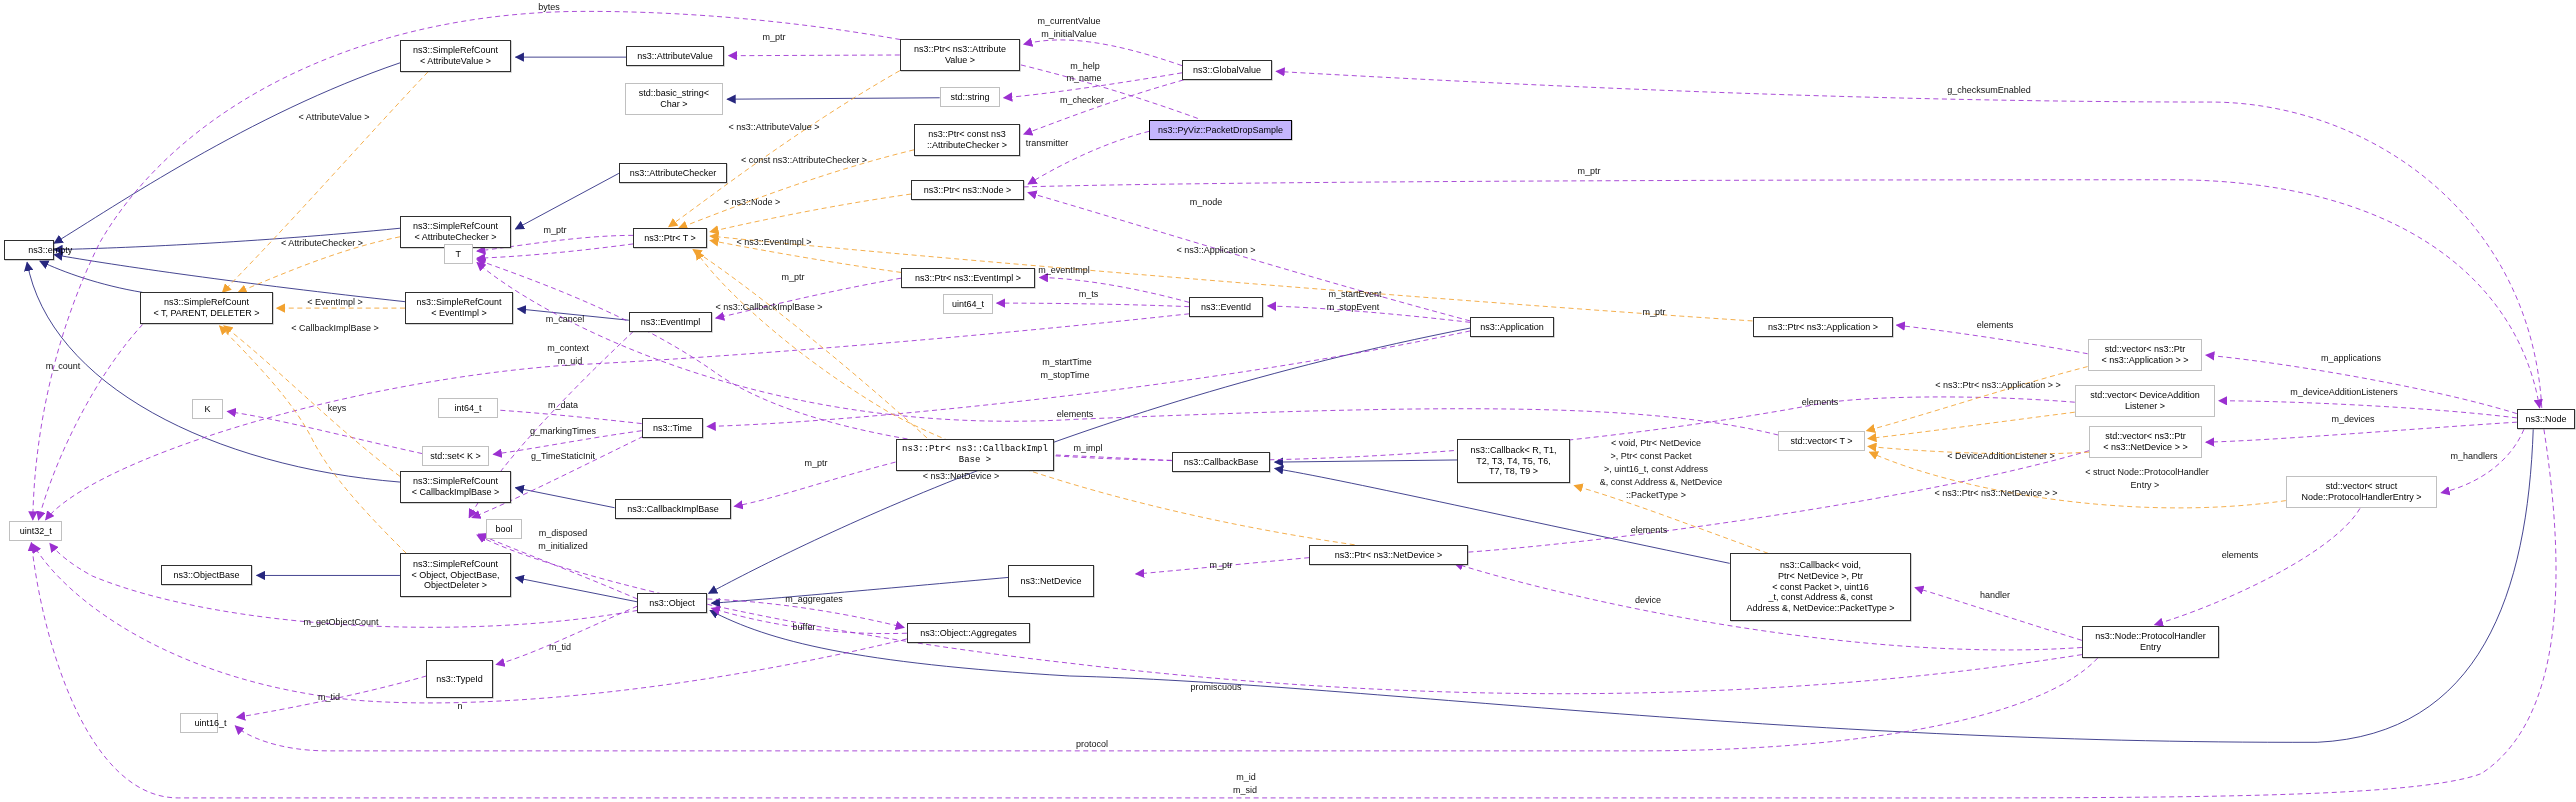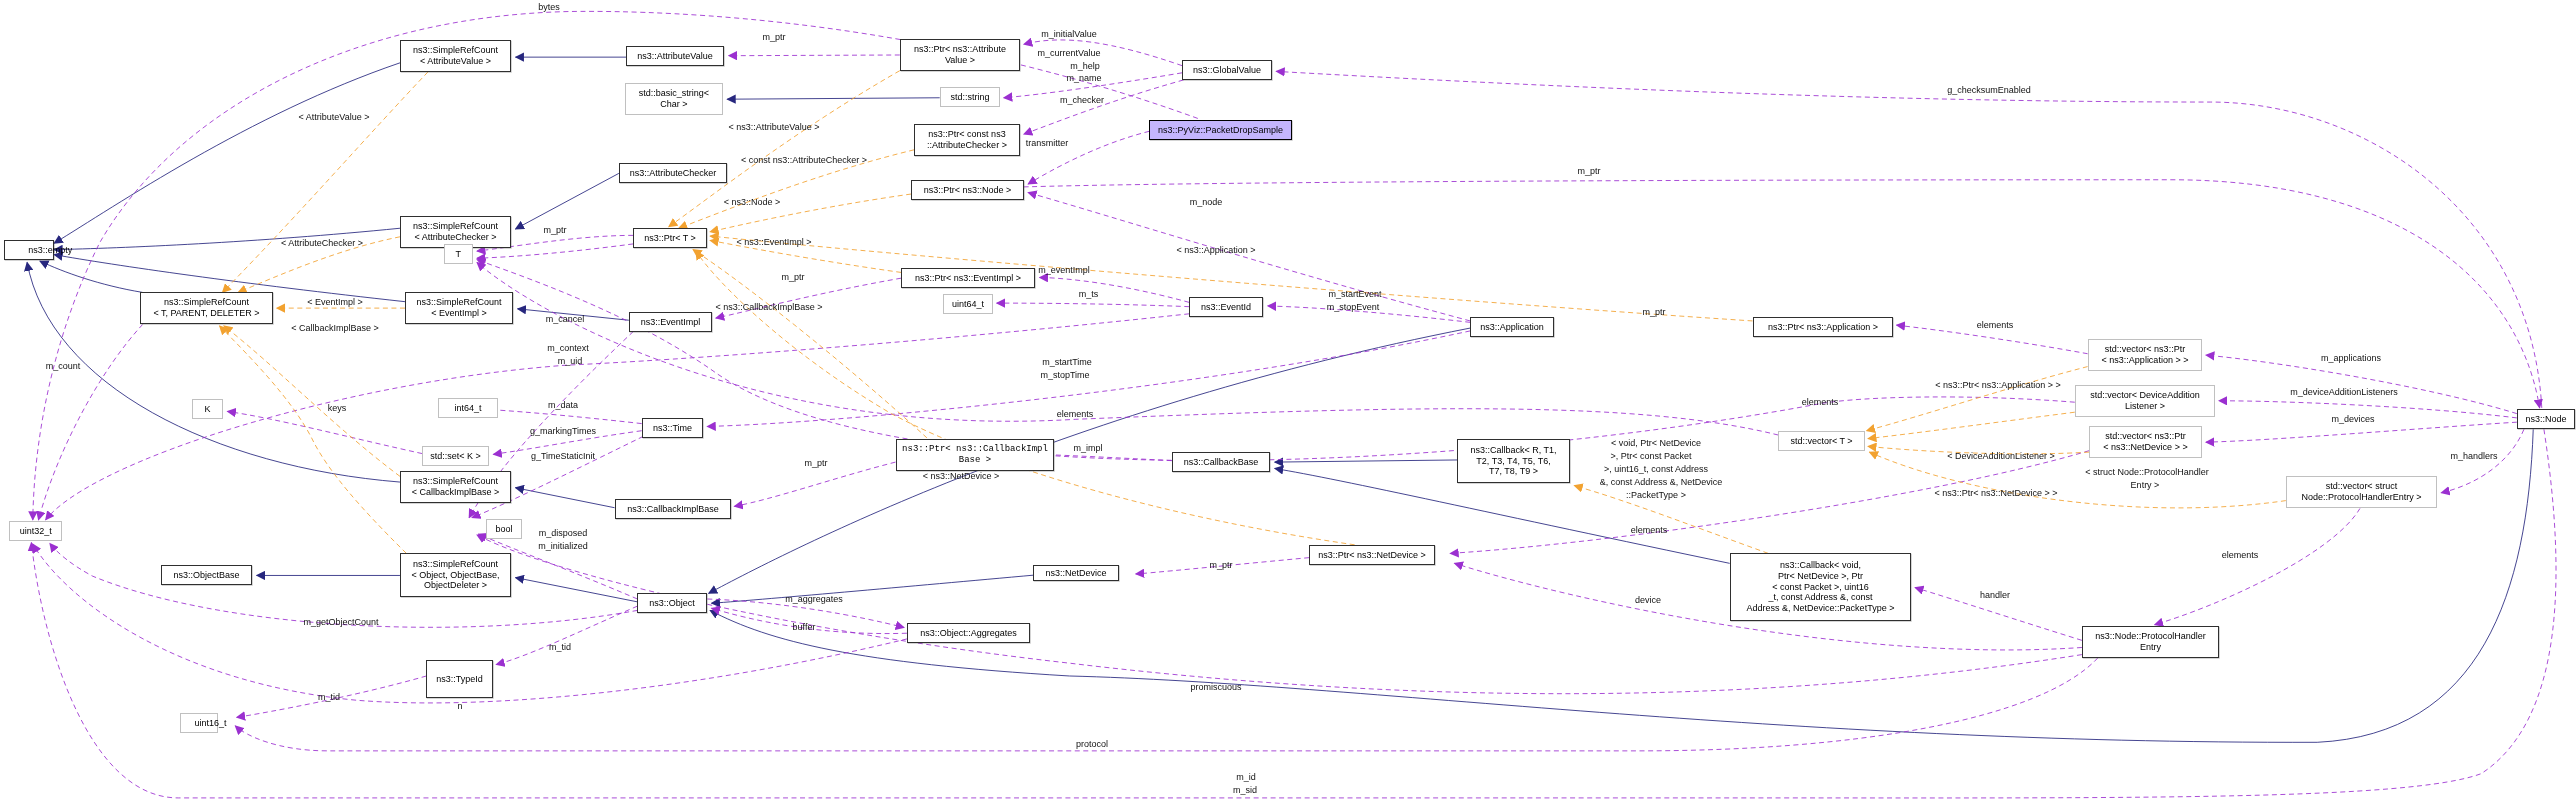--- a/index.html
+++ b/index.html
@@ -252,24 +252,24 @@
       <span>ns3::SimpleRefCount</span>
       <span>&lt; Object, ObjectBase,</span>
       <span>ObjectDeleter &gt;</span>
     </div>
     <div class="node " style="left: 161px; top: 565px; width: 91px; height: 20px;">
       <span>ns3::ObjectBase</span>
     </div>
     <div class="node " style="left: 615px; top: 499px; width: 116px; height: 20px;">
       <span>ns3::CallbackImplBase</span>
     </div>
-    <div class="node " style="left: 1033px; top: 565px; width: 86px; height: 16px; text-align: center;">
+    <div class="node " style="left: 1008px; top: 565px; width: 86px; height: 32px; text-align: center;">
       <span>ns3::NetDevice</span>
     </div>
-    <div class="node " style="left: 1309px; top: 545px; width: 126px; height: 20px;">
+    <div class="node " style="left: 1309px; top: 545px; width: 159px; height: 20px;">
       <span>ns3::Ptr&lt; ns3::NetDevice &gt;</span>
     </div>
     <div class="node " style="left: 1730px; top: 553px; width: 181px; height: 68px;">
       <span>ns3::Callback&lt; void,</span>
       <span>Ptr&lt; NetDevice &gt;, Ptr</span>
       <span>&lt; const Packet &gt;, uint16</span>
       <span>_t, const Address &amp;, const</span>
       <span>Address &amp;, NetDevice::PacketType &gt;</span>
     </div>
     <div class="node " style="left: 637px; top: 593px; width: 70px; height: 20px;">
@@ -285,21 +285,21 @@
       <span>uint16_t</span>
     </div>
     <div class="node " style="left: 2082px; top: 626px; width: 137px; height: 32px;">
       <span>ns3::Node::ProtocolHandler</span>
       <span>Entry</span>
     </div>
   </div>
 <div id="labels">
     <div class="elabel" style="left: 549px; top: 7.1px;">bytes</div>
     <div class="elabel" style="left: 774px; top: 37px;">m_ptr</div>
-    <div class="elabel" style="left: 1069px; top: 21.4px; margin-top: 32px;">m_currentValue</div>
+    <div class="elabel" style="left: 1069px; top: 21.4px;">m_currentValue</div>
     <div class="elabel" style="left: 1069px; top: 34px;">m_initialValue</div>
     <div class="elabel" style="left: 1085px; top: 66px;">m_help</div>
     <div class="elabel" style="left: 1084px; top: 78px;">m_name</div>
     <div class="elabel" style="left: 1082px; top: 100px;">m_checker</div>
     <div class="elabel" style="left: 1989px; top: 90px;">g_checksumEnabled</div>
     <div class="elabel" style="left: 1047px; top: 143px;">transmitter</div>
     <div class="elabel" style="left: 1589px; top: 171px;">m_ptr</div>
     <div class="elabel" style="left: 774px; top: 127px;">&lt; ns3::AttributeValue &gt;</div>
     <div class="elabel" style="left: 804px; top: 160px;">&lt; const ns3::AttributeChecker &gt;</div>
     <div class="elabel" style="left: 752px; top: 202px;">&lt; ns3::Node &gt;</div>

